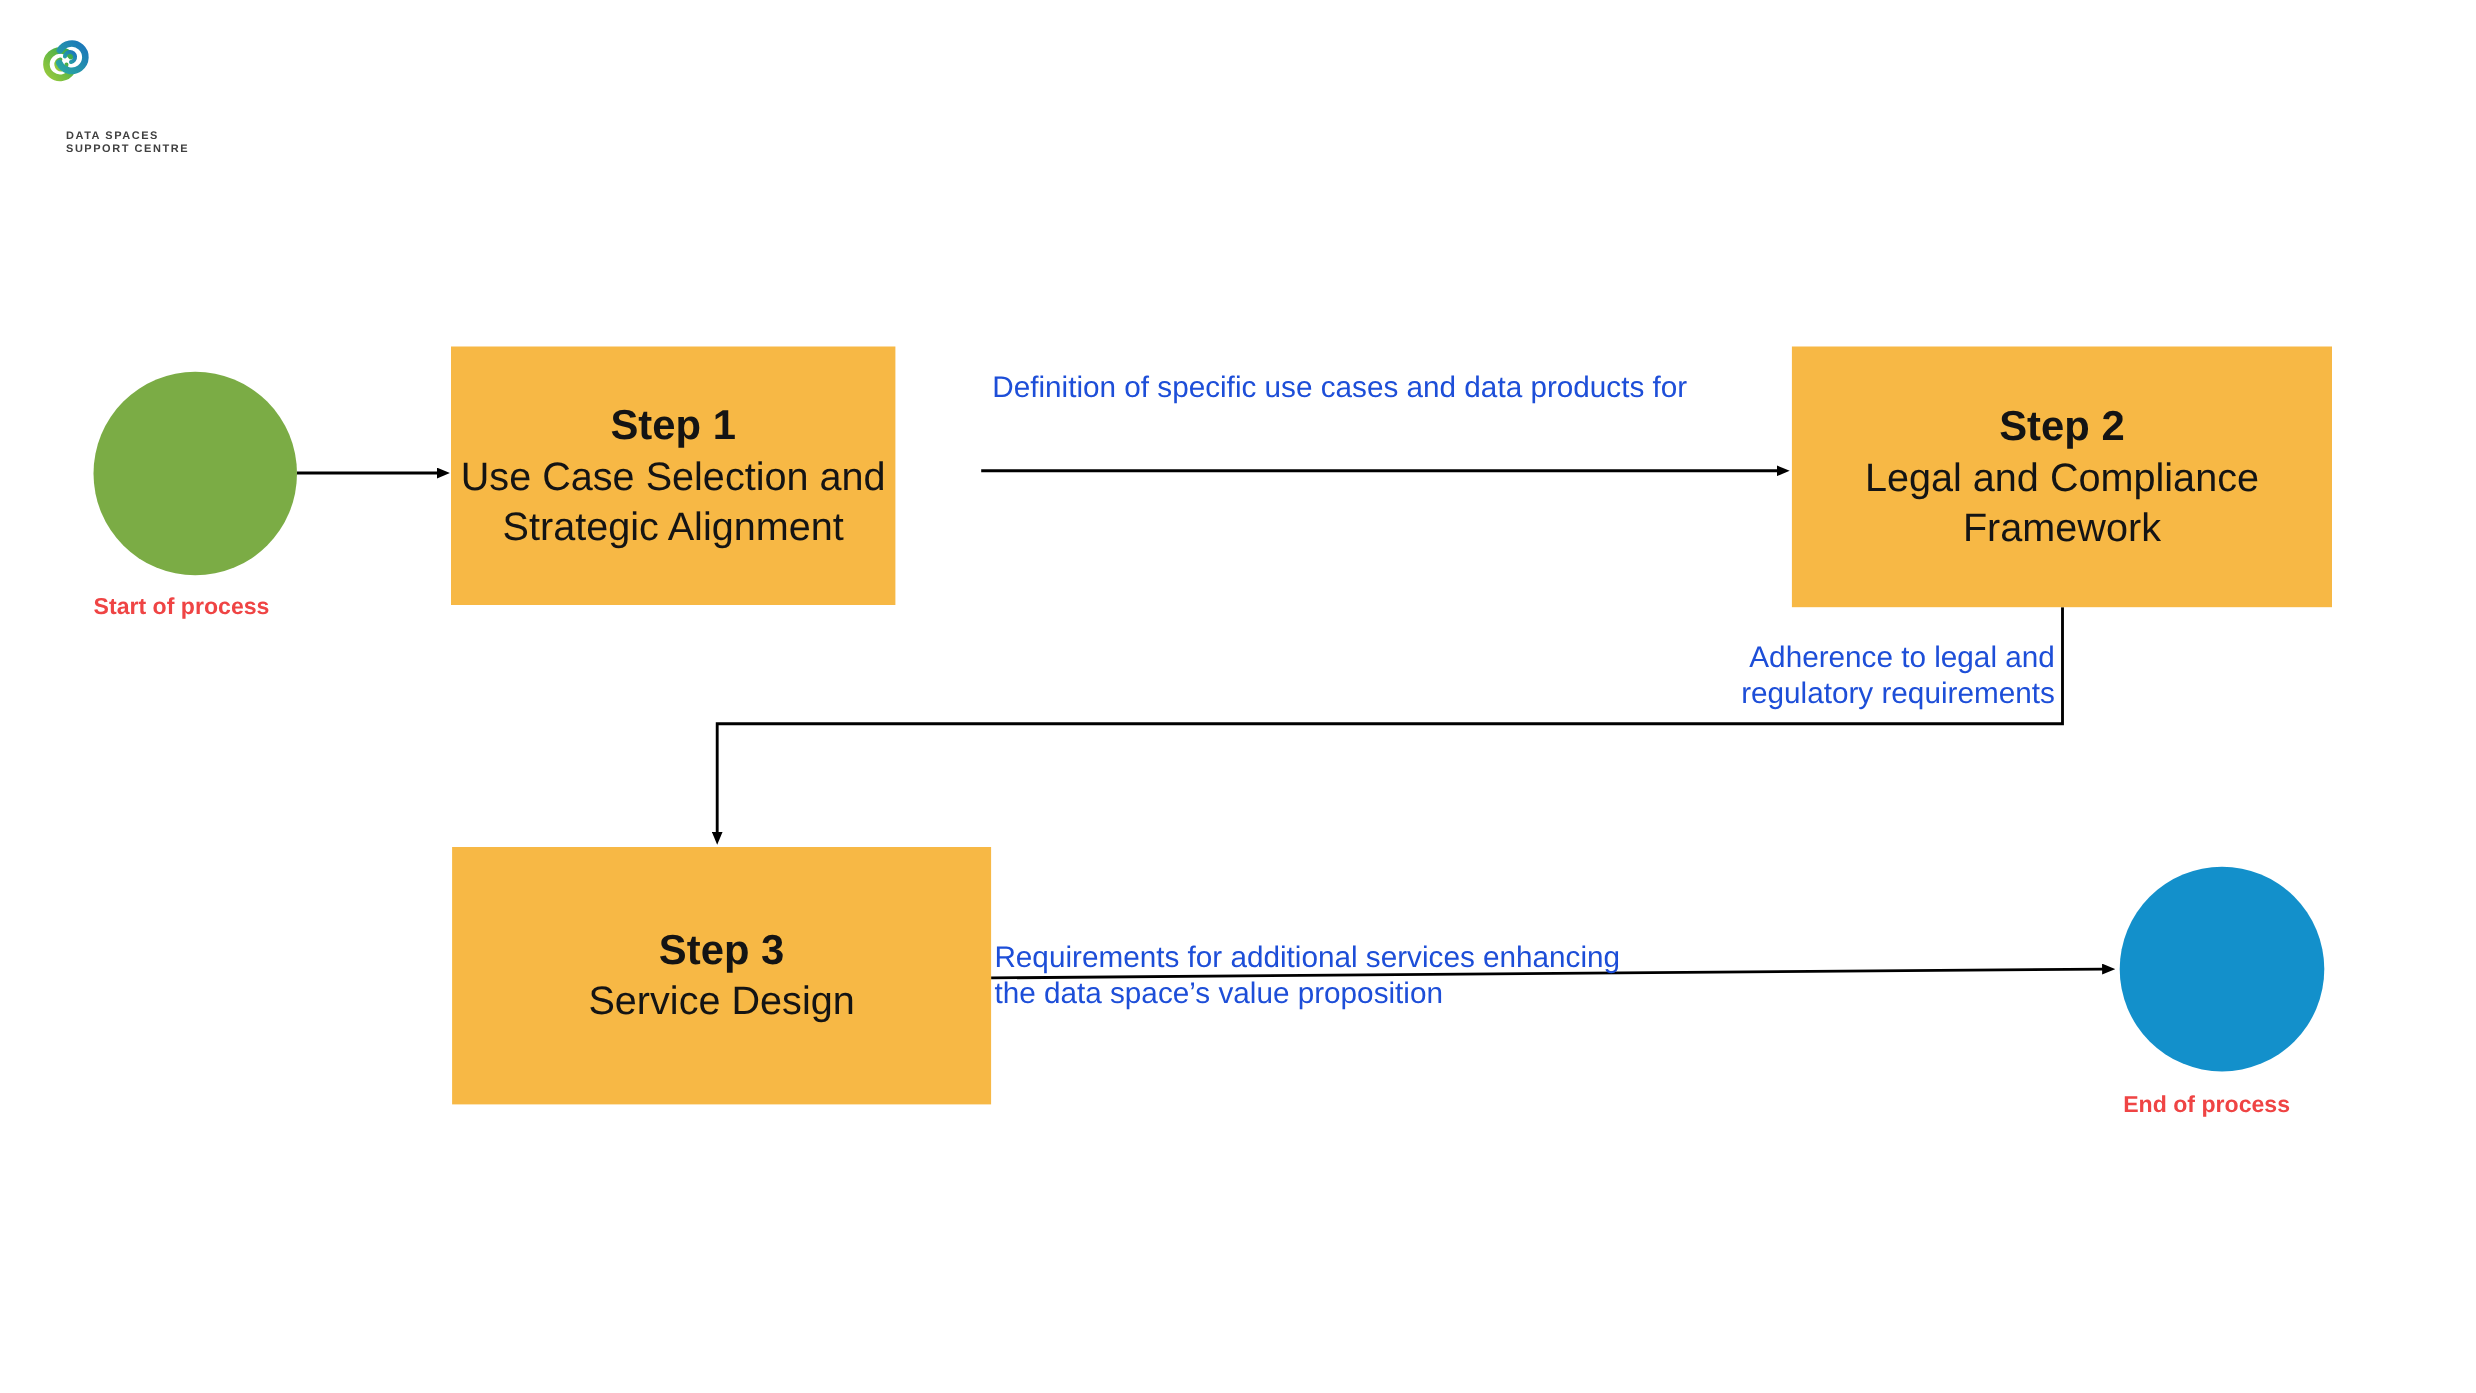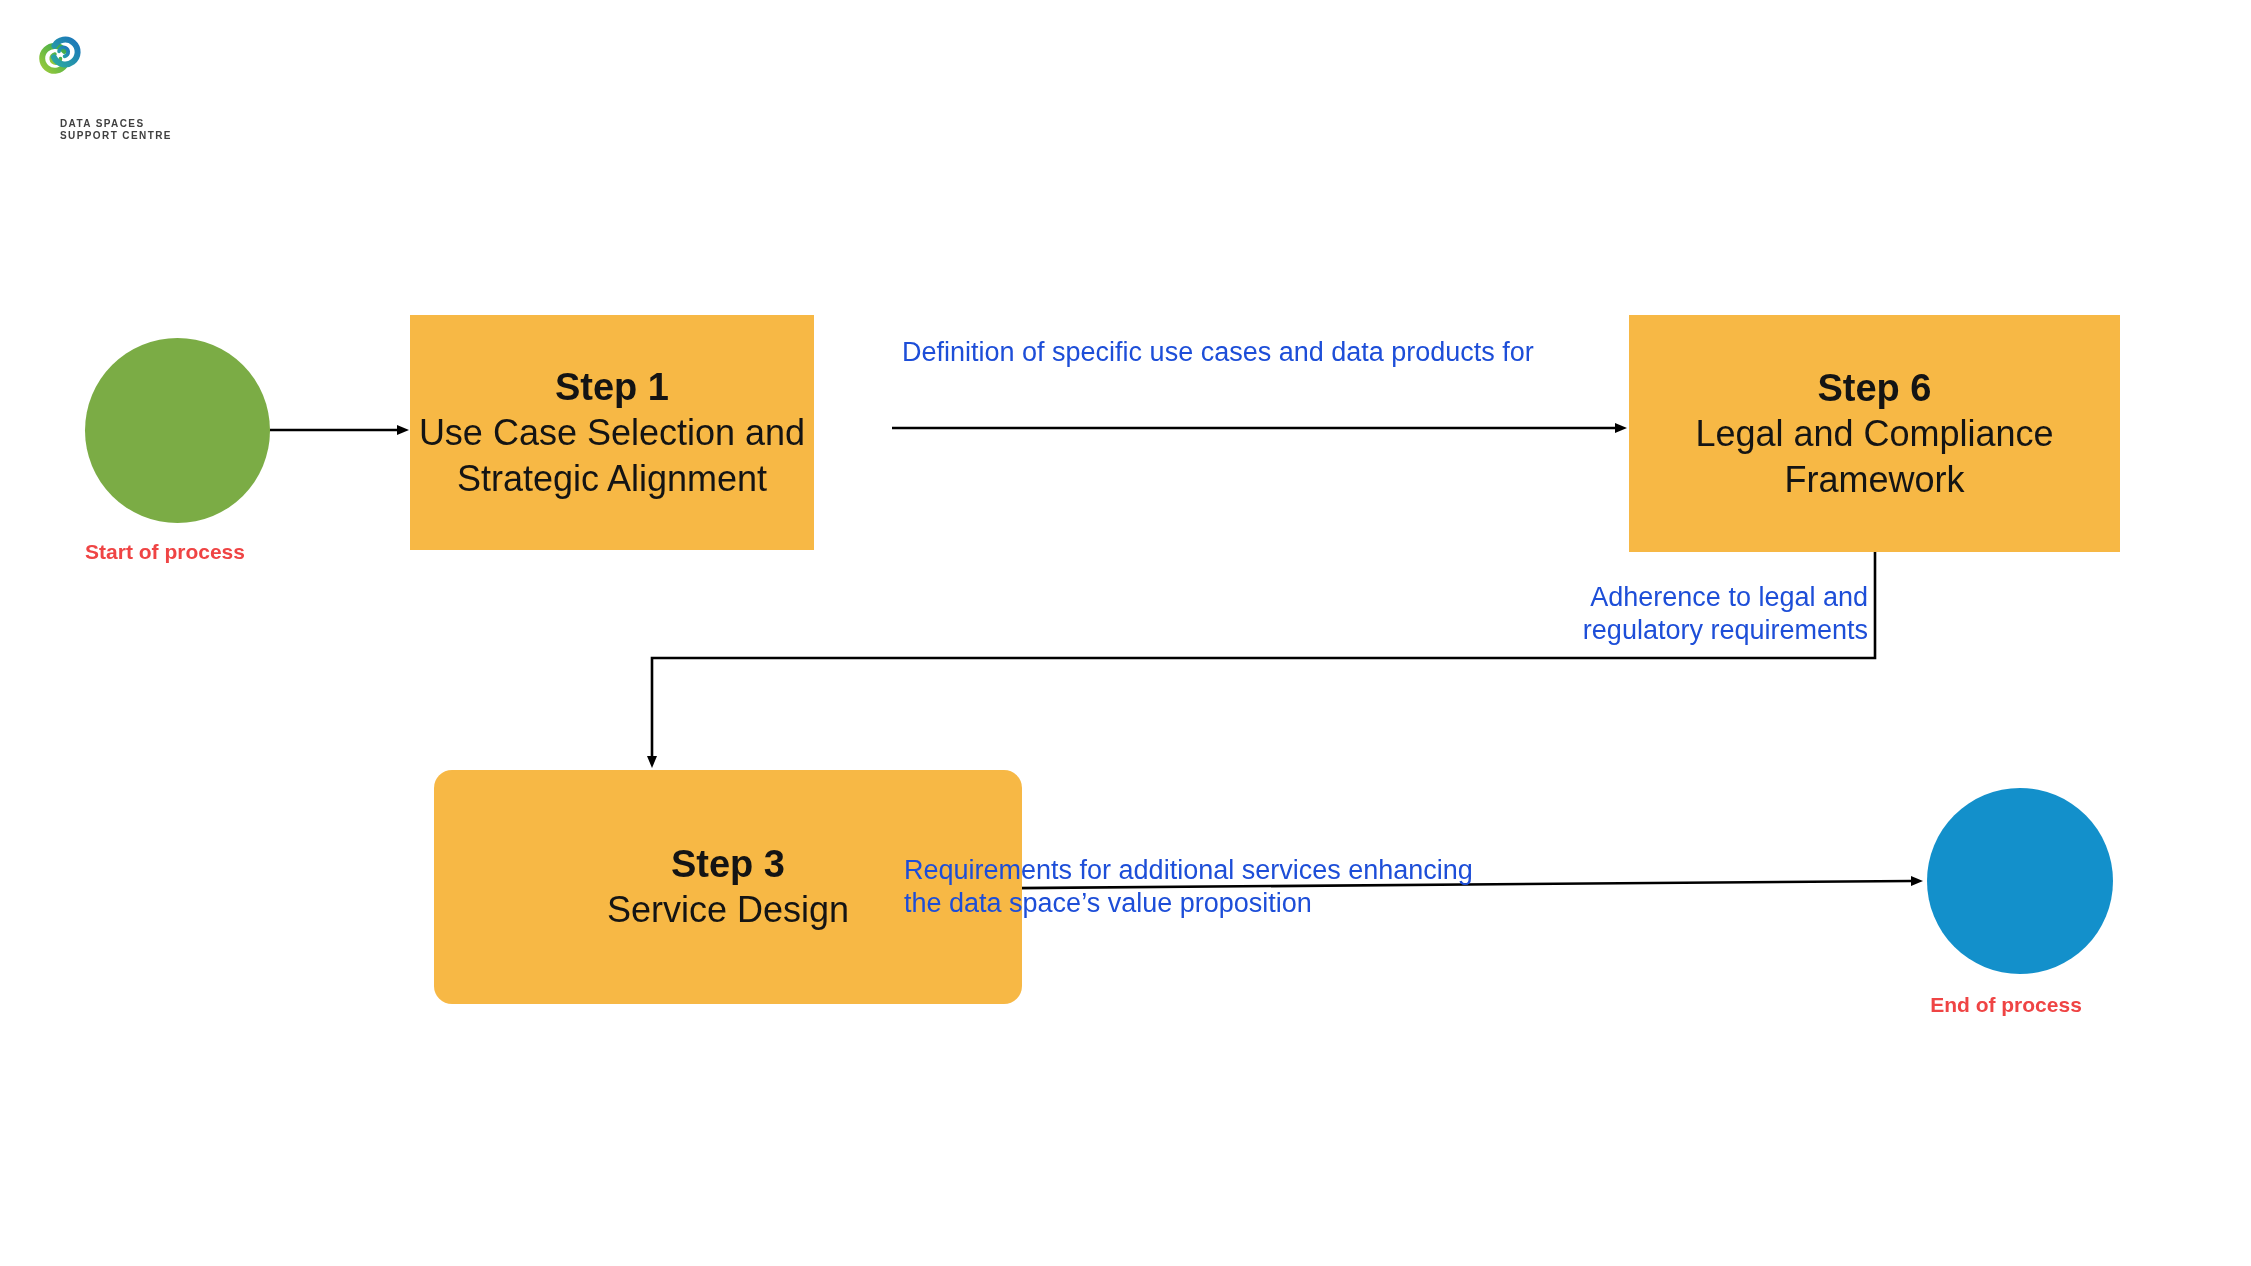--- a/index.html
+++ b/index.html
@@ -71,26 +71,26 @@
 <div class="abs circle start-fill" style="left:85px;top:338px;width:185px;height:185px;"></div>
 <div class="abs node-label" style="left:15px;top:540px;width:300px;">Start of process</div>
 
 <div class="abs step" style="left:410px;top:315px;width:404px;height:235px;">
   <div class="step-title">Step 1</div>
   <div class="sub">Use Case Selection and</div>
   <div class="sub">Strategic Alignment</div>
 </div>
 
 <div class="abs step" style="left:1629px;top:315px;width:491px;height:237px;">
-  <div class="step-title">Step 6</div>
+  <div class="step-title">Step 2</div>
   <div class="sub">Legal and Compliance</div>
   <div class="sub">Framework</div>
 </div>
 
-<div class="abs step" style="left:434px;top:770px;width:588px;height:234px;border-radius:18px;">
+<div class="abs step" style="left:411px;top:770px;width:490px;height:234px;">
   <div class="step-title">Step 3</div>
   <div class="sub">Service Design</div>
 
 </div>
 
 <div class="abs circle end-fill" style="left:1927px;top:788px;width:186px;height:186px;"></div>
 <div class="abs node-label" style="left:1856px;top:993px;width:300px;">End of process</div>
 
 <div class="abs edge-label" style="left:902px;top:336px;">
   <div>Definition of specific use cases and data products for</div>

